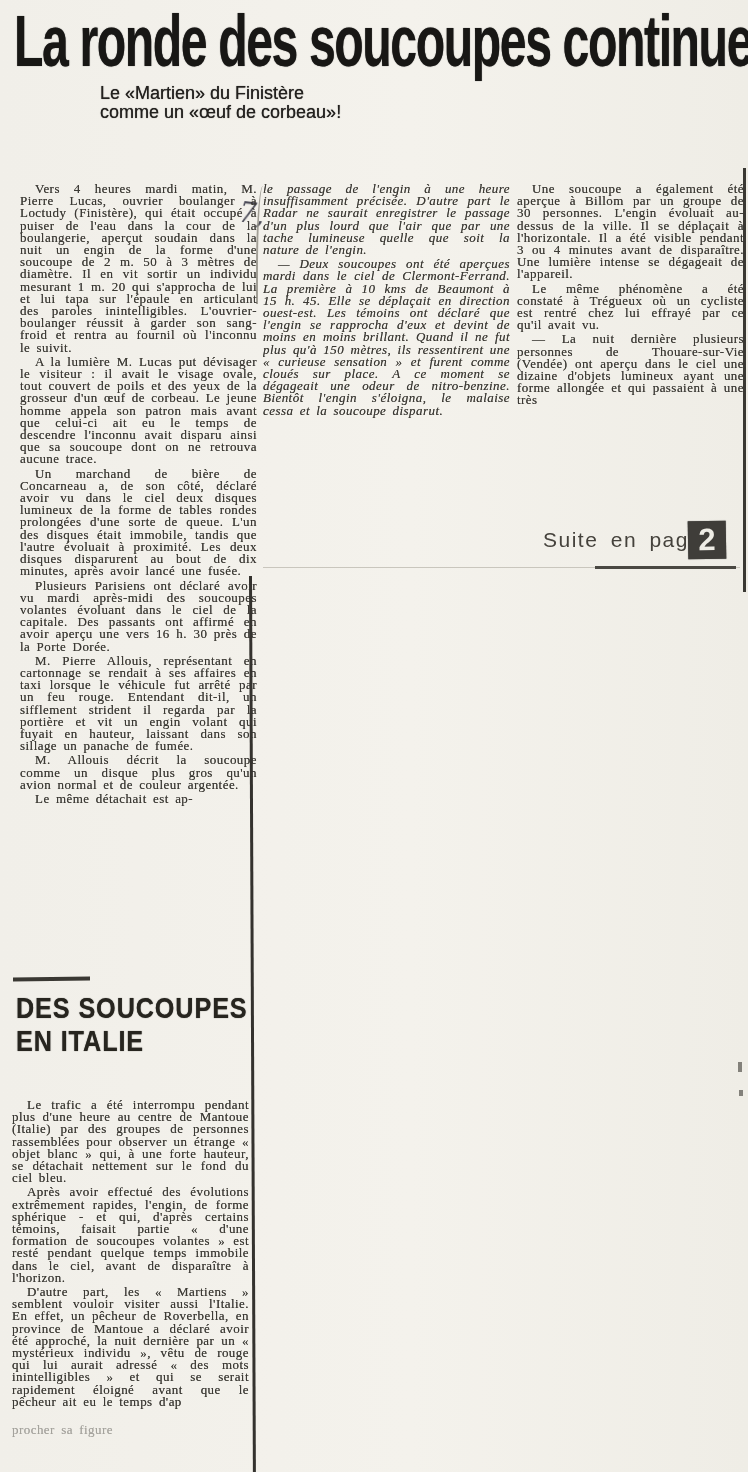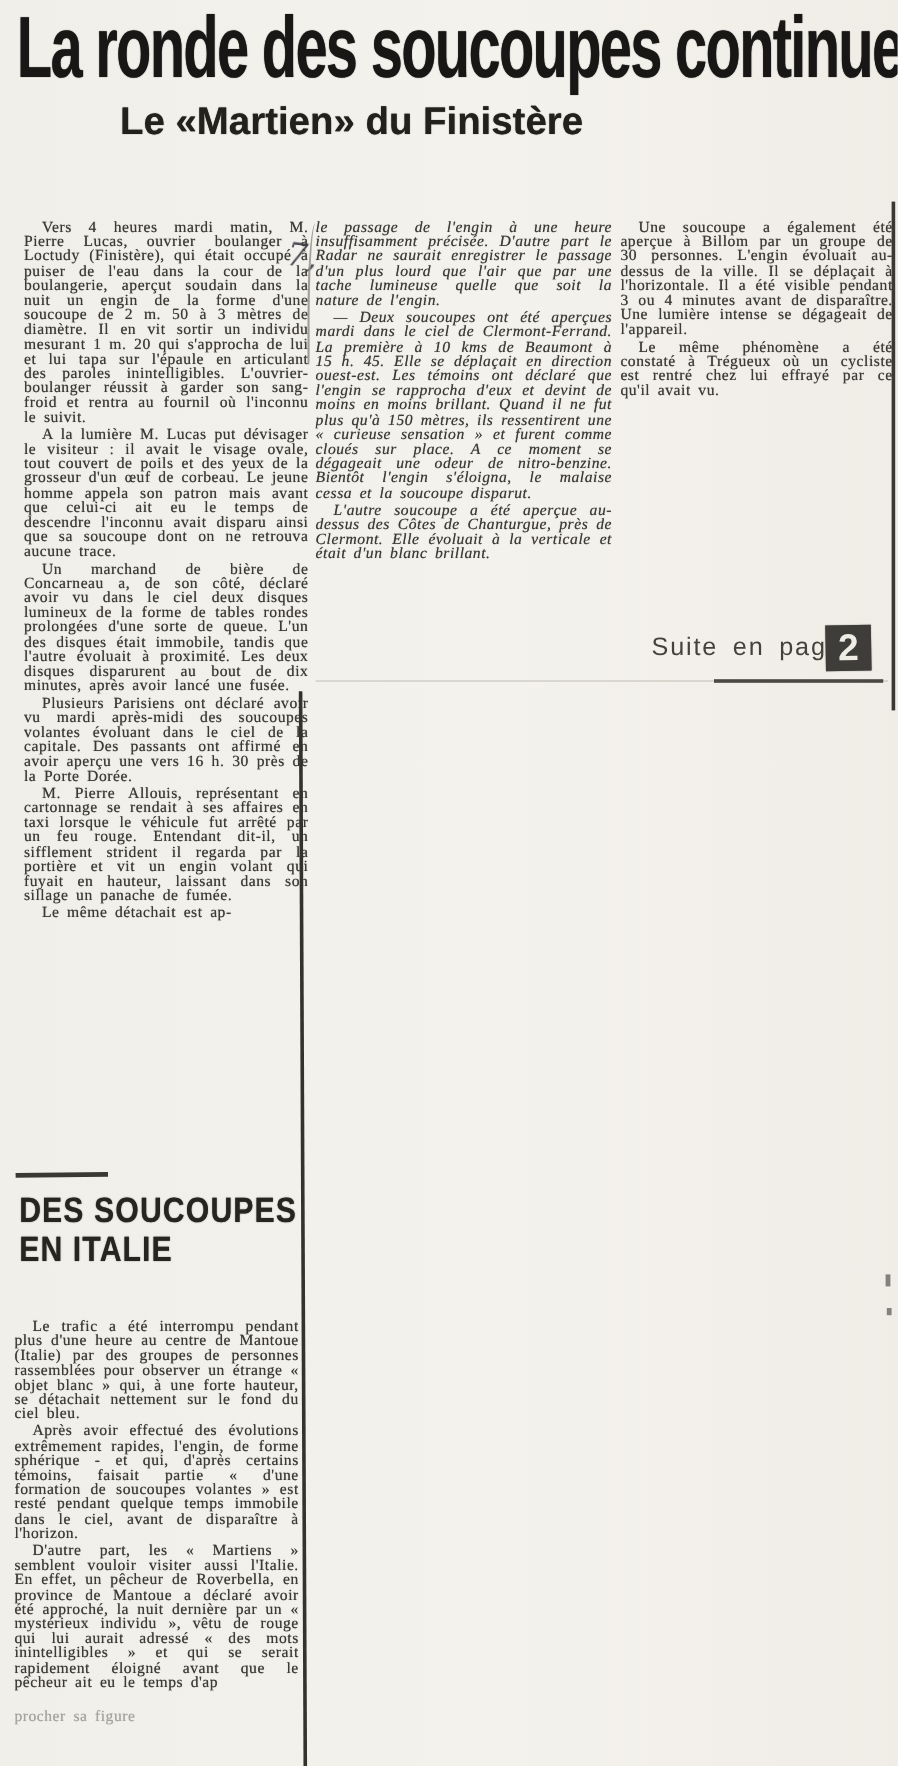--- a/index.html
+++ b/index.html
@@ -22,21 +22,21 @@
     font-weight:bold;font-size:67px;line-height:1;
     letter-spacing:-2px;color:#181715;
     transform:scale(0.72,1.08);transform-origin:left top;
     text-shadow:0 0 1px rgba(20,20,20,.8);
     filter:blur(.3px);
     white-space:nowrap;
   }
   .subhead{
     position:absolute;top:84px;left:100px;width:640px;
     font-family:"Liberation Sans", sans-serif;
-    font-weight:bold;font-size:32px;line-height:1.07;
+    font-weight:normal;font-size:18px;line-height:1.07;
     color:#23211e;letter-spacing:0;
     text-shadow:0 0 .8px rgba(25,25,25,.85);
     filter:blur(.25px);
   }
   .subhead div{white-space:nowrap;}
   
   .col{
     position:absolute;
     font-size:13px;line-height:12.2px;
     letter-spacing:.45px;word-spacing:2.6px;
@@ -115,55 +115,57 @@
 </style>
 </head>
 <body>
 
 <div class="page">
 
   <div class="headline">La ronde des soucoupes continue...</div>
 
   <div class="subhead">
       <div>Le «Martien» du Finistère</div>
+      <div>comme un «œuf de corbeau»!</div>
     </div>
 
   <div class="pen-mark">7,</div>
 
   <div class="squiggle-bracket"></div>
 
   <div class="col col1a">
       <p class="para">Vers 4 heures mardi matin, M. Pierre Lucas, ouvrier boulanger à Loctudy (Finistère), qui était occupé à puiser de l'eau dans la cour de la boulangerie, aperçut soudain dans la nuit un engin de la forme d'une soucoupe de 2 m. 50 à 3 mètres de diamètre. Il en vit sortir un individu mesurant 1 m. 20 qui s'approcha de lui et lui tapa sur l'épaule en articulant des paroles inintelligibles. L'ouvrier-boulanger réussit à garder son sang-froid et rentra au fournil où l'inconnu le suivit.</p>
       <p class="para">A la lumière M. Lucas put dévisager le visiteur : il avait le visage ovale, tout couvert de poils et des yeux de la grosseur d'un œuf de corbeau. Le jeune homme appela son patron mais avant que celui-ci ait eu le temps de descendre l'inconnu avait disparu ainsi que sa soucoupe dont on ne retrouva aucune trace.</p>
       <p class="para">Un marchand de bière de Concarneau a, de son côté, déclaré avoir vu dans le ciel deux disques lumineux de la forme de tables rondes prolongées d'une sorte de queue. L'un des disques était immobile, tandis que l'autre évoluait à proximité. Les deux disques disparurent au bout de dix minutes, après avoir lancé une fusée.</p>
       <p class="para">Plusieurs Parisiens ont déclaré avoir vu mardi après-midi des soucoupes volantes évoluant dans le ciel de la capitale. Des passants ont affirmé en avoir aperçu une vers 16 h. 30 près de la Porte Dorée.</p>
       <p class="para">M. Pierre Allouis, représentant en cartonnage se rendait à ses affaires en taxi lorsque le véhicule fut arrêté par un feu rouge. Entendant dit-il, un sifflement strident il regarda par la portière et vit un engin volant qui fuyait en hauteur, laissant dans son sillage un panache de fumée.</p>
+      <p class="para">M. Allouis décrit la soucoupe comme un disque plus gros qu'un avion normal et de couleur argentée.</p>
       <p class="para">Le même détachait est ap-</p>
     </div>
 
   <div class="rule-divider"></div>
   <div class="section-title">
     <div>DES SOUCOUPES</div>
     <div>EN ITALIE</div>
   </div>
 
   <div class="col col1b">
     <span><p class="para">Le trafic a été interrompu pendant plus d'une heure au centre de Mantoue (Italie) par des groupes de personnes rassemblées pour observer un étrange « objet blanc » qui, à une forte hauteur, se détachait nettement sur le fond du ciel bleu.</p><p class="para">Après avoir effectué des évolutions extrêmement rapides, l'engin, de forme sphérique - et qui, d'après certains témoins, faisait partie « d'une formation de soucoupes volantes » est resté pendant quelque temps immobile dans le ciel, avant de disparaître à l'horizon.</p><p class="para">D'autre part, les « Martiens » semblent vouloir visiter aussi l'Italie. En effet, un pêcheur de Roverbella, en province de Mantoue a déclaré avoir été approché, la nuit dernière par un « mystérieux individu », vêtu de rouge qui lui aurait adressé « des mots inintelligibles » et qui se serait rapidement éloigné avant que le pêcheur ait eu le temps d'ap</p></span>
     <div class="faded-line">procher sa figure</div>
   </div>
 
   <div class="col col2 cont-first">
       <p class="para">le passage de l'engin à une heure insuffisamment précisée. D'autre part le Radar ne saurait enregistrer le passage d'un plus lourd que l'air que par une tache lumineuse quelle que soit la nature de l'engin.</p>
       <p class="para">— Deux soucoupes ont été aperçues mardi dans le ciel de Clermont-Ferrand. La première à 10 kms de Beaumont à 15 h. 45. Elle se déplaçait en direction ouest-est. Les témoins ont déclaré que l'engin se rapprocha d'eux et devint de moins en moins brillant. Quand il ne fut plus qu'à 150 mètres, ils ressentirent une « curieuse sensation » et furent comme cloués sur place. A ce moment se dégageait une odeur de nitro-benzine. Bientôt l'engin s'éloigna, le malaise cessa et la soucoupe disparut.</p>
-      <p class="para">L'autre soucoupe a été aperçue au-dessus des Côtes de Chanturgue, près de Clermont. Elle évoluait à la verticale et était d'un blanc brillant.</p>
     </div>
 
   <div class="col col3">
       <p class="para">Une soucoupe a également été aperçue à Billom par un groupe de 30 personnes. L'engin évoluait au-dessus de la ville. Il se déplaçait à l'horizontale. Il a été visible pendant 3 ou 4 minutes avant de disparaître. Une lumière intense se dégageait de l'appareil.</p>
       <p class="para">Le même phénomène a été constaté à Trégueux où un cycliste est rentré chez lui effrayé par ce qu'il avait vu.</p>
+      <p class="para">— La nuit dernière plusieurs personnes de Thouare-sur-Vie (Vendée) ont aperçu dans le ciel une dizaine d'objets lumineux ayant une forme allongée et qui passaient à une très</p>
     </div>
 
   <div class="suite">Suite en page 8</div>
   <div class="page-badge">2</div>
 
   <div class="vline-col"></div>
   <div class="vline-right"></div>
   <div class="hline-faint"></div>
   <div class="hline-dark"></div>
   <div class="edge-speck" style="top:1062px;left:738px;"></div>

